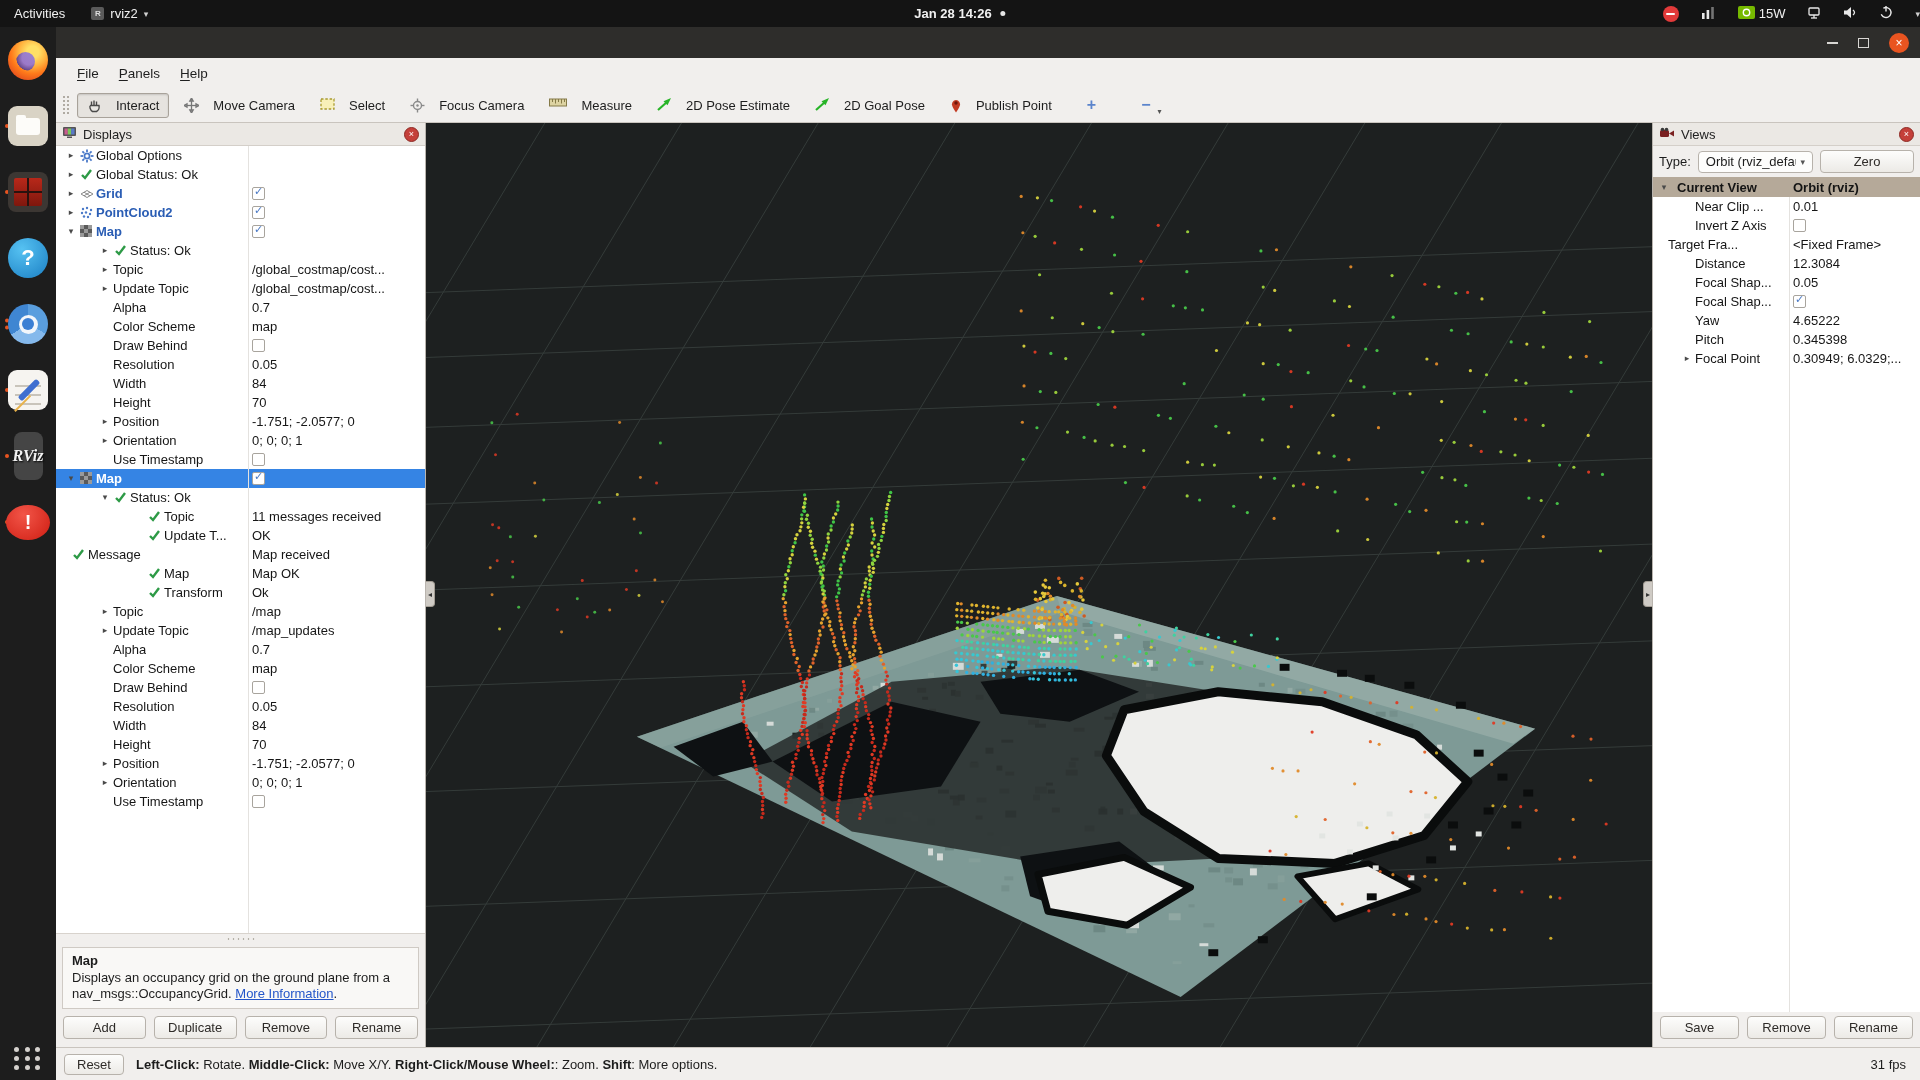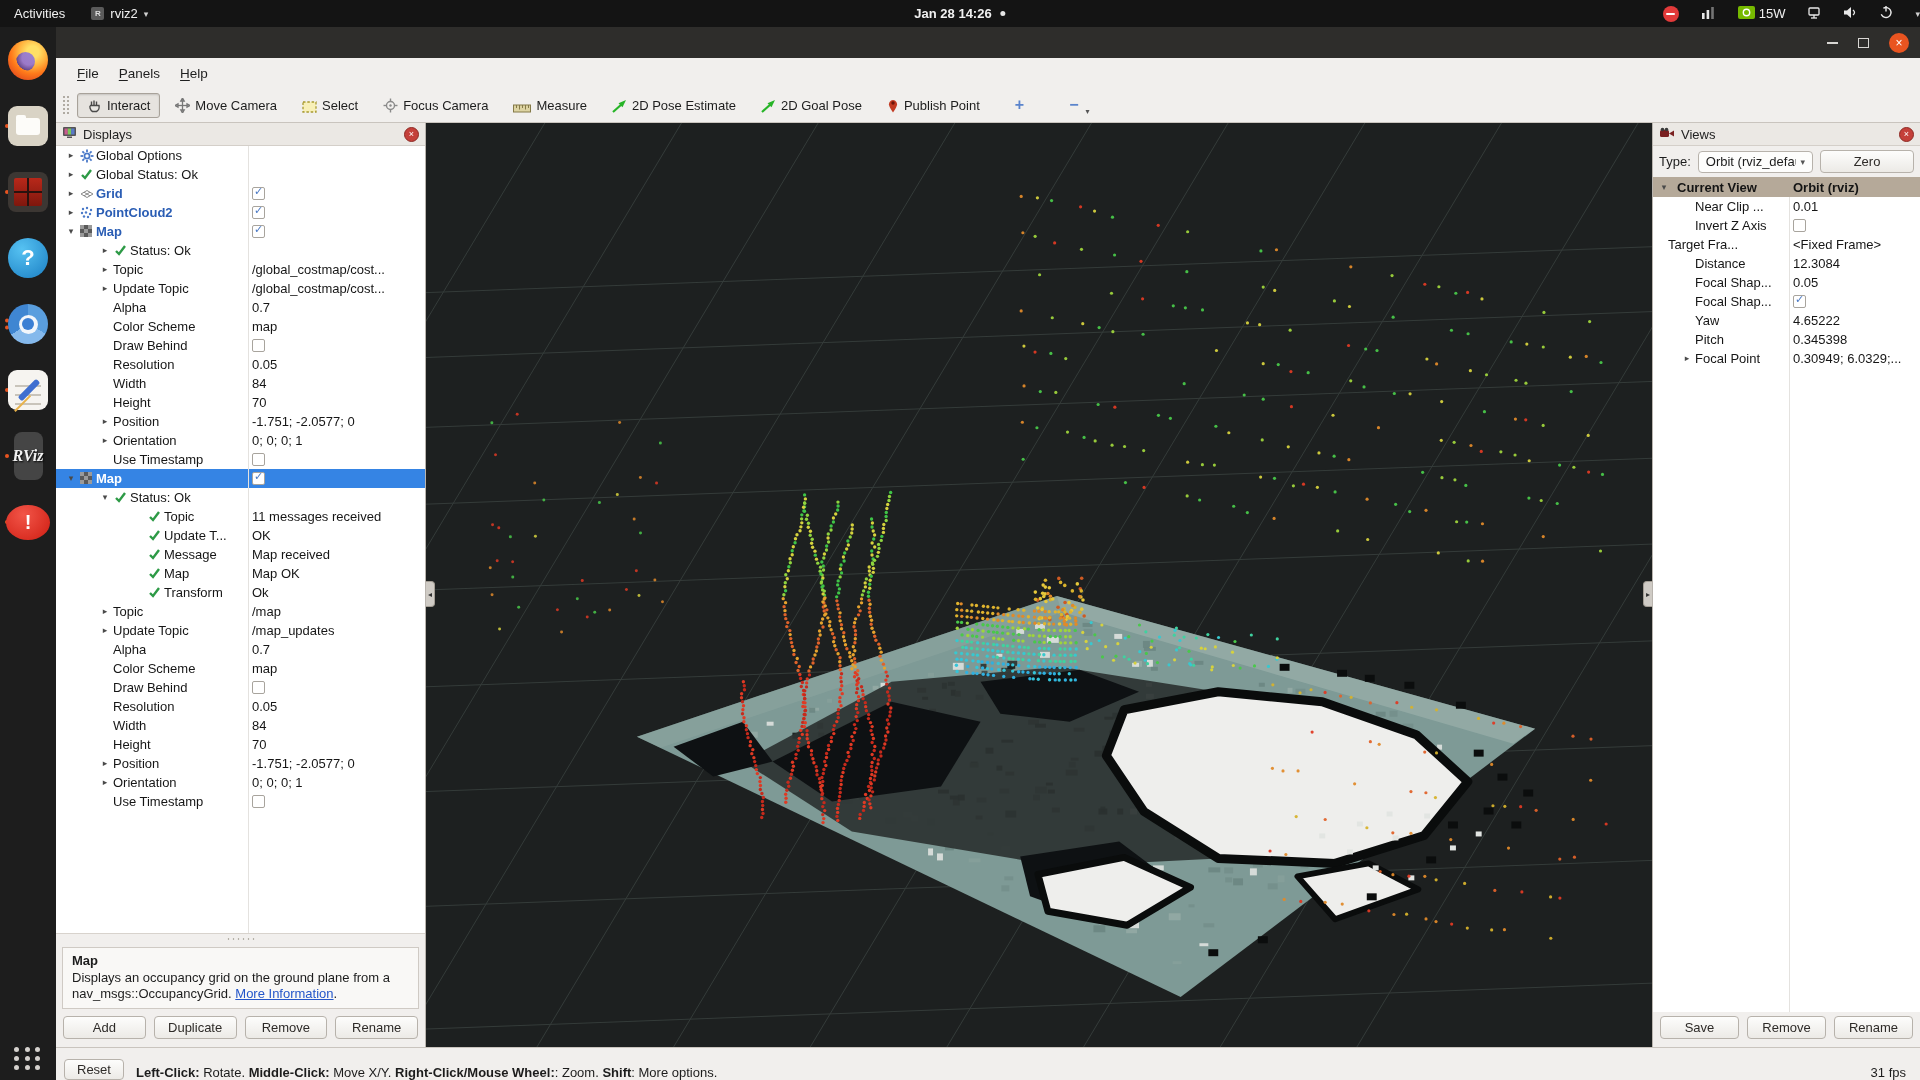--- a/index.html
+++ b/index.html
@@ -60,21 +60,21 @@
   .wc-min{width:11px;height:2px;background:#d8d6d3;}
   .wc-restore{width:9px;height:8px;border:1.5px solid #d8d6d3;}
   .wc-close{width:20px;height:20px;border-radius:50%;background:#e95420;color:#fff;font-size:12px;display:flex;align-items:center;justify-content:center;}
 
   .menubar{height:30px;display:flex;align-items:center;gap:2px;padding-left:12px;font-size:13.5px;color:#1f1f1f;background:#f1efed;flex:none;}
   .menu-item{padding:3px 9px;}
   .menu-item u{text-underline-offset:2px;}
 
   .toolbar{height:34px;display:flex;align-items:center;gap:5px;padding:0 6px;background:#f1efed;border-bottom:1px solid #c9c4be;flex:none;}
   .grip{width:7px;height:20px;background-image:radial-gradient(#b0aba3 1px,rgba(0,0,0,0) 1.3px);background-size:4px 4px;margin-right:3px;}
-  .tool{display:flex;align-items:flex-end;gap:5px;padding:4px 9px;border:1px solid rgba(0,0,0,0);border-radius:3px;font-size:13px;color:#1d1d1d;white-space:nowrap;position:relative;}
+  .tool{display:flex;align-items:flex-start;gap:14px;padding:4px 9px;border:1px solid rgba(0,0,0,0);border-radius:3px;font-size:13px;color:#1d1d1d;white-space:nowrap;position:relative;}
   .tool.active{background:#e6e3df;border-color:#a8a29a;box-shadow:inset 0 1px 2px rgba(0,0,0,.14);}
   .tool .glyph{font-weight:bold;color:#5b84cc;font-size:16px;line-height:10px;}
   .mini-caret{position:absolute;right:-2px;bottom:-2px;font-size:8px;color:#555;}
 
   .main{flex:1;display:flex;min-height:0;}
 
   
   .panel{background:#f1efed;display:flex;flex-direction:column;min-height:0;box-sizing:border-box;}
   .displays{width:370px;border-right:1px solid #b9b4ae;flex:none;justify-content:flex-end;}
   .views{width:268px;border-left:1px solid #b9b4ae;flex:none;}
@@ -121,21 +121,21 @@
 
   
   .viewport{flex:1;position:relative;background:#1d2020;min-width:0;overflow:hidden;}
   .viewport svg{position:absolute;inset:0;width:100%;height:100%;}
   .vp-handle{position:absolute;top:458px;width:9px;height:26px;background:#cfcbc5;border:1px solid #a29c93;color:#333;
              font-size:8px;display:flex;align-items:center;justify-content:center;box-sizing:border-box;}
   .vp-handle.left{left:0;border-left:none;border-radius:0 4px 4px 0;}
   .vp-handle.right{right:0;border-right:none;border-radius:4px 0 0 4px;}
 
   
-  .statusbar{height:32px;display:flex;align-items:flex-end;gap:12px;padding:0 14px 0 8px;background:#f1efed;border-top:1px solid #c9c4be;font-size:13px;color:#1c1c1c;flex:none;}
+  .statusbar{height:32px;display:flex;align-items:center;gap:12px;padding:0 14px 0 8px;background:#f1efed;border-top:1px solid #c9c4be;font-size:13px;color:#1c1c1c;flex:none;}
   .reset{flex:none;padding:2px 12px;}
   .fps{margin-left:auto;}
 </style>
 </head>
 <body>
 
 <div class="screen">
 
   <div class="topbar">
     <div class="tb-left">
@@ -575,21 +575,21 @@
             <div class="trow" style="padding-left: 76px;">
               <span class="exp"></span>
               <span class="ticon">
                 <svg width="13" height="13" viewBox="0 0 13 13">
                   <path d="M2 7 L5 10 L11 2" stroke="#2d9a46" stroke-width="2.4" fill="none"></path>
                 </svg>
               </span>
               <span class="tname">Update T...</span>
               <span class="tval">OK</span>
             </div>
-            <div class="trow" style="padding-left: 76px;">
+            <div class="trow" style="">
               <span class="exp"></span>
               <span class="ticon">
                 <svg width="13" height="13" viewBox="0 0 13 13">
                   <path d="M2 7 L5 10 L11 2" stroke="#2d9a46" stroke-width="2.4" fill="none"></path>
                 </svg>
               </span>
               <span class="tname">Message</span>
               <span class="tval">Map received</span>
             </div>
             <div class="trow" style="padding-left: 76px;">

